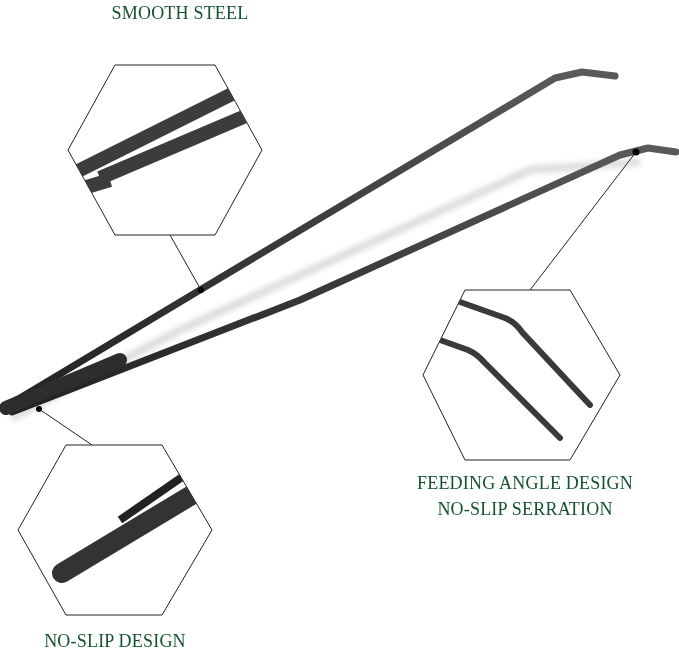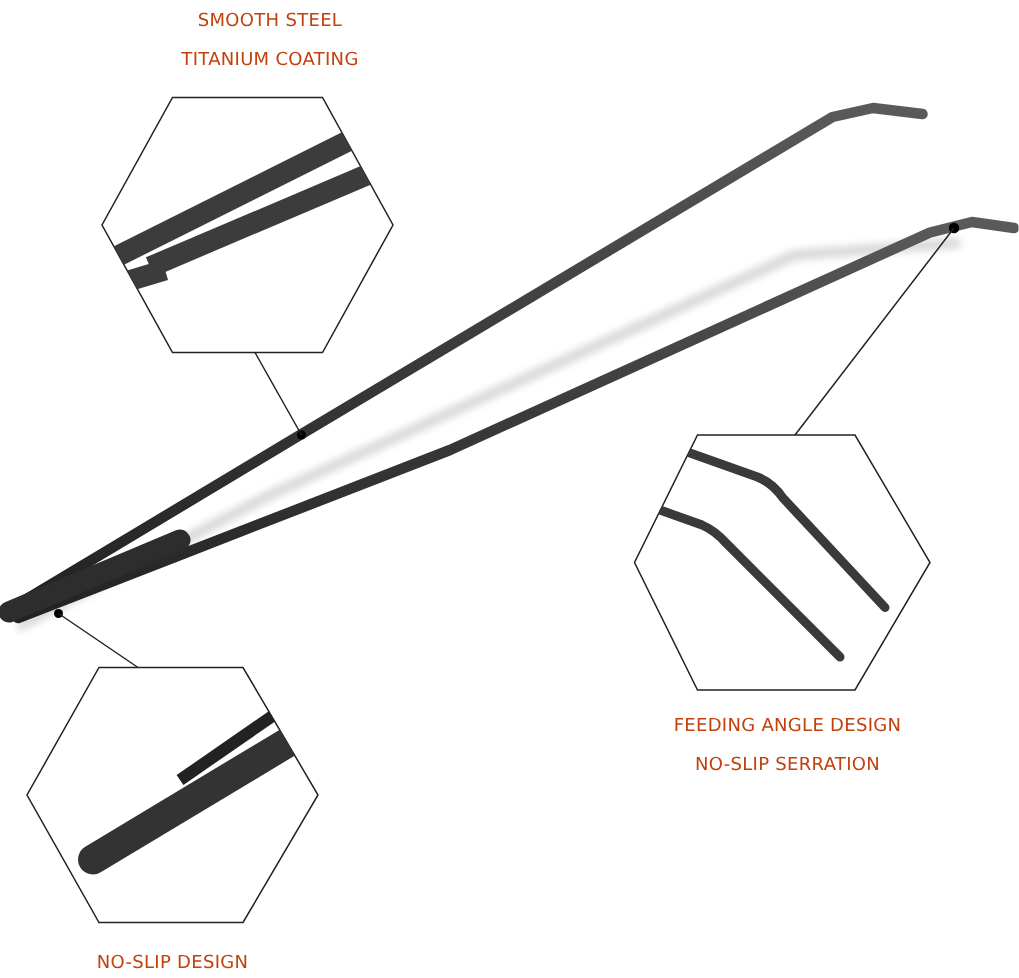--- a/index.html
+++ b/index.html
@@ -1,20 +1,20 @@
 <!DOCTYPE html>
 <html><head>
 <meta charset="utf-8">
 <style>
   html, body { margin: 0; padding: 0; background: #ffffff; }
   body { width: 679px; height: 652px; position: relative; overflow: hidden;
          font-family: "DejaVu Sans", "Liberation Sans", sans-serif; }
   .stage { position: absolute; left: 0; top: 0; width: 679px; height: 652px; }
-  .label { position: absolute; color: #c2410c; font-size: 12px; line-height: 26px;
-           text-align: center; letter-spacing: 0.2px; white-space: nowrap; }
+  .label { position: absolute; color: #14532d; font-size: 18px; line-height: 26px;
+           text-align: center; letter-spacing: 0.2px; white-space: nowrap; font-family: Liberation Serif, serif; }
   .label span { display: block; }
   #lbl-top { left: 60px; top: 0px; width: 240px; }
   #lbl-right { left: 395px; top: 470px; width: 260px; }
   #lbl-bottom { left: 10px; top: 628px; width: 210px; }
 </style>
 </head>
 <body>
 
 <div class="stage">
   <svg width="679" height="652" viewBox="0 0 679 652" xmlns="http://www.w3.org/2000/svg">
@@ -77,21 +77,20 @@
       <polygon points="66,445 162,445 212,530 162,615 66,615 18,530" fill="#fff" stroke="#222" stroke-width="1"></polygon>
       <g clip-path="url(#hexBottom)">
         <path d="M62,573 L200,490" stroke="#333" stroke-width="20" fill="none" stroke-linecap="round"></path>
         <path d="M120,520 L185,475" stroke="#222" stroke-width="8" fill="none"></path>
       </g>
     </g>
   </svg>
 
   <div class="label" id="lbl-top">
     <span>SMOOTH STEEL</span>
-    <span>TITANIUM COATING</span>
   </div>
 
   <div class="label" id="lbl-right">
     <span>FEEDING ANGLE DESIGN</span>
     <span>NO-SLIP SERRATION</span>
   </div>
 
   <div class="label" id="lbl-bottom">
     <span>NO-SLIP DESIGN</span>
   </div>

